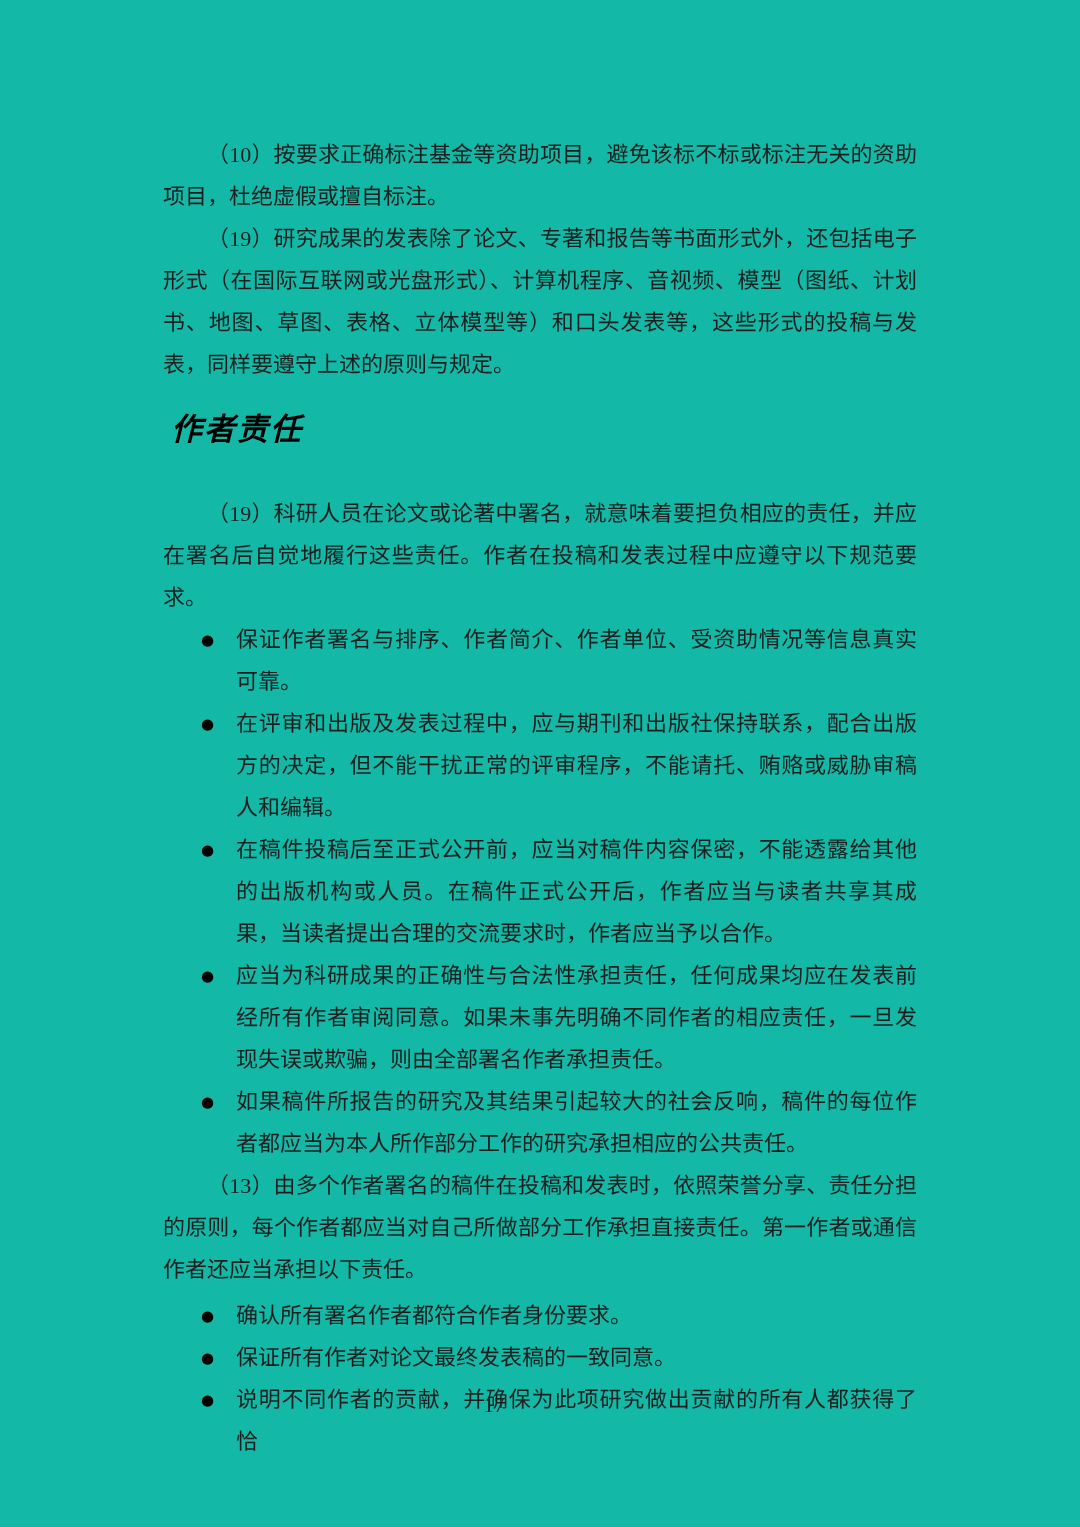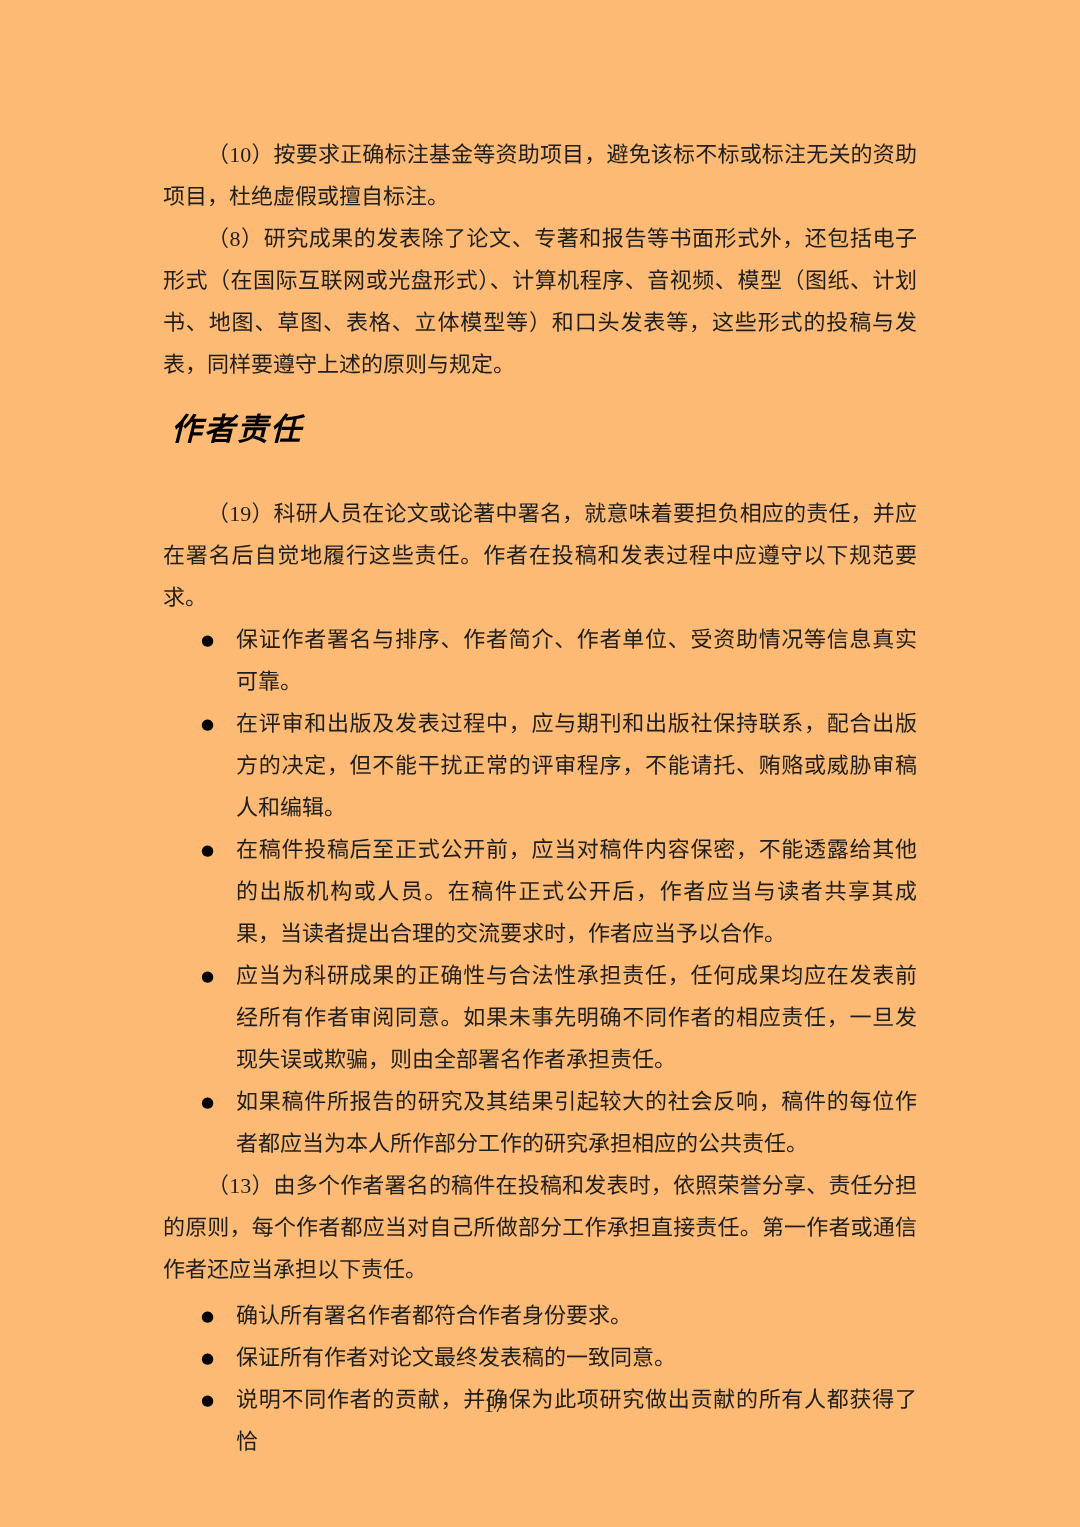--- a/index.html
+++ b/index.html
@@ -4,21 +4,21 @@
 <style>
   html, body {
     margin: 0;
     padding: 0;
     background: #ffffff;
   }
   .page {
     position: relative;
     width: 1080px;
     height: 1527px;
-    background: #fdba74;
+    background: #14b8a6;
     overflow: hidden;
     font-family: "Liberation Serif", "DejaVu Serif", serif;
     color: #1e1e1e;
   }
   .content {
     position: absolute;
     left: 163px;
     top: 134px;
     width: 754px;
     font-size: 22px;
@@ -75,21 +75,21 @@
   }
 </style>
 </head>
 <body>
 
 <div class="page">
   <div class="content">
 
     <p class="body-para">（10）按要求正确标注基金等资助项目，避免该标不标或标注无关的资助项目，杜绝虚假或擅自标注。</p>
 
-    <p class="body-para">（8）研究成果的发表除了论文、专著和报告等书面形式外，还包括电子形式（在国际互联网或光盘形式）、计算机程序、音视频、模型（图纸、计划书、地图、草图、表格、立体模型等）和口头发表等，这些形式的投稿与发表，同样要遵守上述的原则与规定。</p>
+    <p class="body-para">（19）研究成果的发表除了论文、专著和报告等书面形式外，还包括电子形式（在国际互联网或光盘形式）、计算机程序、音视频、模型（图纸、计划书、地图、草图、表格、立体模型等）和口头发表等，这些形式的投稿与发表，同样要遵守上述的原则与规定。</p>
 
     <h2 class="section-heading">作者责任</h2>
 
     <p class="body-para">（19）科研人员在论文或论著中署名，就意味着要担负相应的责任，并应在署名后自觉地履行这些责任。作者在投稿和发表过程中应遵守以下规范要求。</p>
 
     <ul class="bullet-list">
       <li class="bullet-item">
         <span class="dot">●</span>
         <span>保证作者署名与排序、作者简介、作者单位、受资助情况等信息真实可靠。</span>
       </li>

